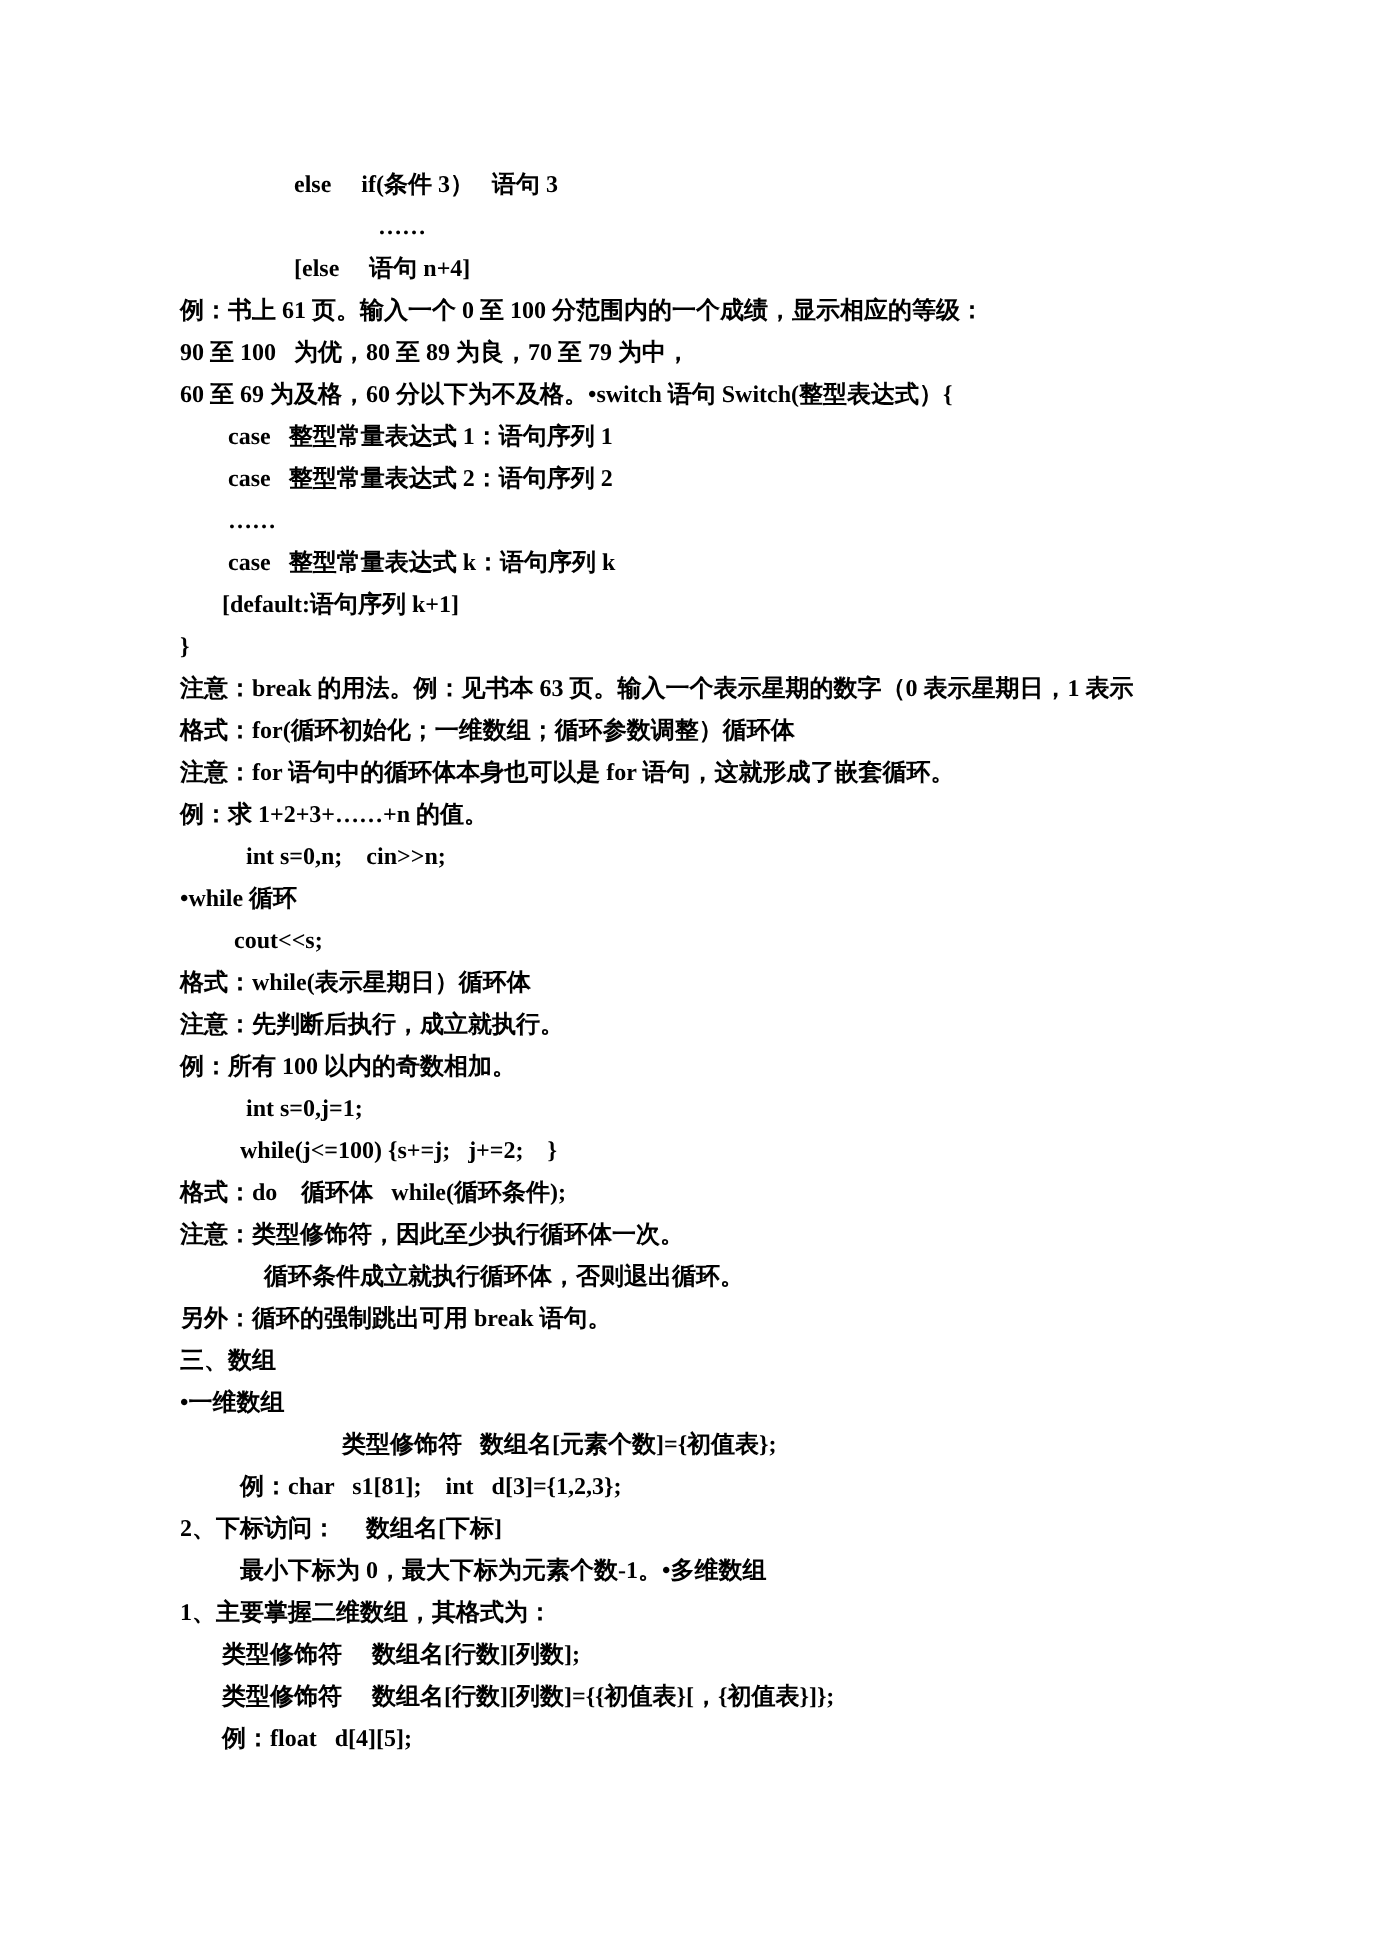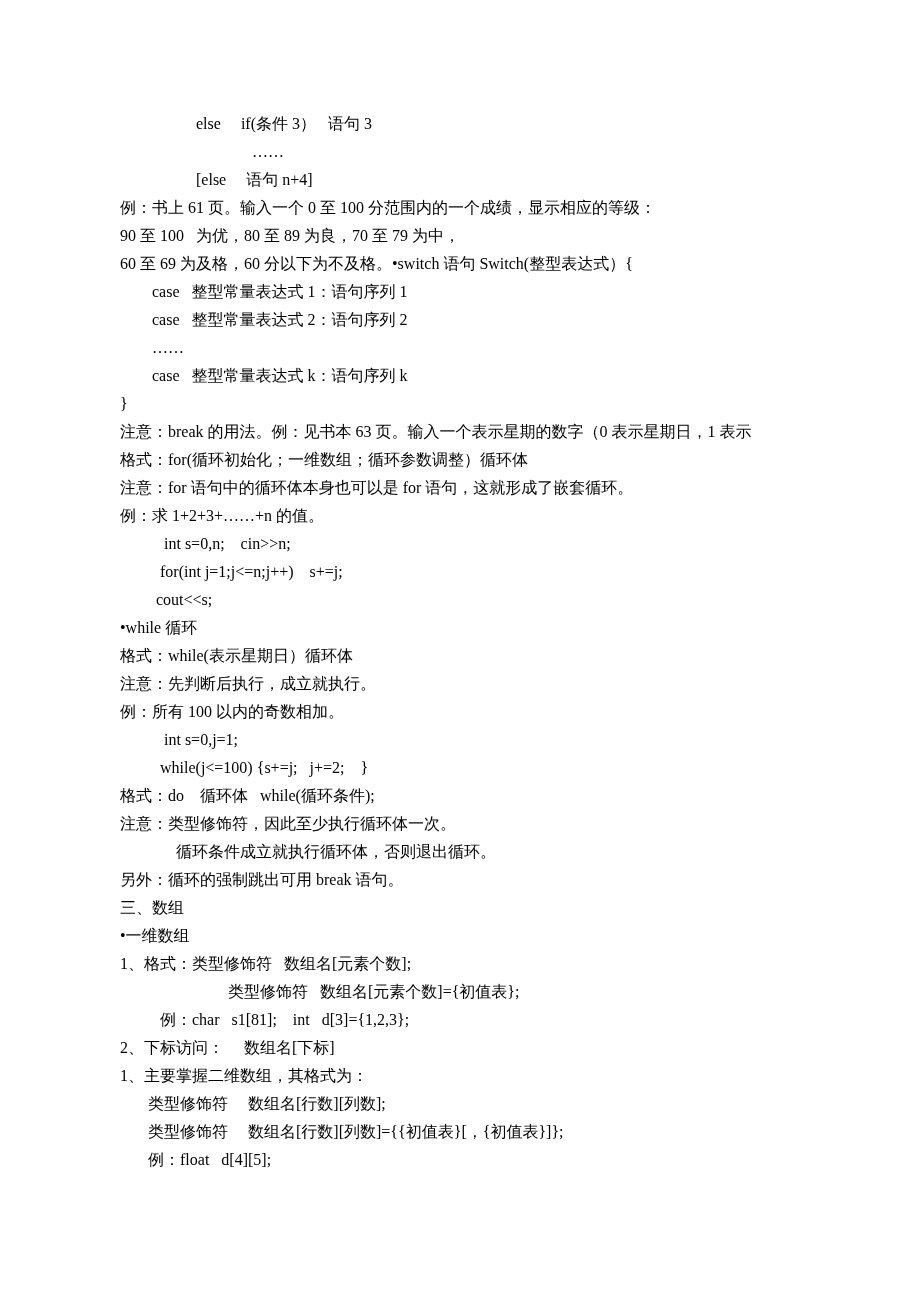--- a/index.html
+++ b/index.html
@@ -12,57 +12,58 @@
     line-height: 1.75;
   }
   .page {
     width: 920px;
     min-height: 1302px;
     padding: 110px 120px 60px 120px;
     box-sizing: border-box;
   }
   .line {
     white-space: pre-wrap;
+    font-weight: bold;
   }
 </style>
 </head>
 <body>
 
 <div class="page" id="page">
     <div class="line">                   else     if(条件 3）   语句 3</div>
     <div class="line">                                 ……</div>
     <div class="line">                   [else     语句 n+4]</div>
     <div class="line">例：书上 61 页。输入一个 0 至 100 分范围内的一个成绩，显示相应的等级：</div>
     <div class="line">90 至 100   为优，80 至 89 为良，70 至 79 为中，</div>
     <div class="line">60 至 69 为及格，60 分以下为不及格。•switch 语句 Switch(整型表达式）{</div>
     <div class="line">        case   整型常量表达式 1：语句序列 1</div>
     <div class="line">        case   整型常量表达式 2：语句序列 2</div>
     <div class="line">        ……</div>
     <div class="line">        case   整型常量表达式 k：语句序列 k</div>
+    <div class="line">       [default:语句序列 k+1]</div>
     <div class="line">}</div>
     <div class="line">注意：break 的用法。例：见书本 63 页。输入一个表示星期的数字（0 表示星期日，1 表示</div>
     <div class="line">格式：for(循环初始化；一维数组；循环参数调整）循环体</div>
     <div class="line">注意：for 语句中的循环体本身也可以是 for 语句，这就形成了嵌套循环。</div>
     <div class="line">例：求 1+2+3+……+n 的值。</div>
     <div class="line">           int s=0,n;    cin&gt;&gt;n;</div>
-    <div class="line">          for(int j=1;j&lt;=n;j++)    s+=j;</div>
+    <div class="line">•while 循环</div>
     <div class="line">         cout&lt;&lt;s;</div>
-    <div class="line">•while 循环</div>
     <div class="line">格式：while(表示星期日）循环体</div>
     <div class="line">注意：先判断后执行，成立就执行。</div>
     <div class="line">例：所有 100 以内的奇数相加。</div>
     <div class="line">           int s=0,j=1;</div>
     <div class="line">          while(j&lt;=100) {s+=j;   j+=2;    }</div>
     <div class="line">格式：do    循环体   while(循环条件);</div>
     <div class="line">注意：类型修饰符，因此至少执行循环体一次。</div>
     <div class="line">              循环条件成立就执行循环体，否则退出循环。</div>
     <div class="line">另外：循环的强制跳出可用 break 语句。</div>
     <div class="line">三、数组</div>
     <div class="line">•一维数组</div>
-    <div class="line">1、格式：类型修饰符   数组名[元素个数];</div>
     <div class="line">                           类型修饰符   数组名[元素个数]={初值表};</div>
     <div class="line">          例：char   s1[81];    int   d[3]={1,2,3};</div>
     <div class="line">2、下标访问：     数组名[下标]</div>
+    <div class="line">          最小下标为 0，最大下标为元素个数-1。•多维数组</div>
     <div class="line">1、主要掌握二维数组，其格式为：</div>
     <div class="line">       类型修饰符     数组名[行数][列数];</div>
     <div class="line">       类型修饰符     数组名[行数][列数]={{初值表}[，{初值表}]};</div>
     <div class="line">       例：float   d[4][5];</div>
   </div>
 
 </body></html>

